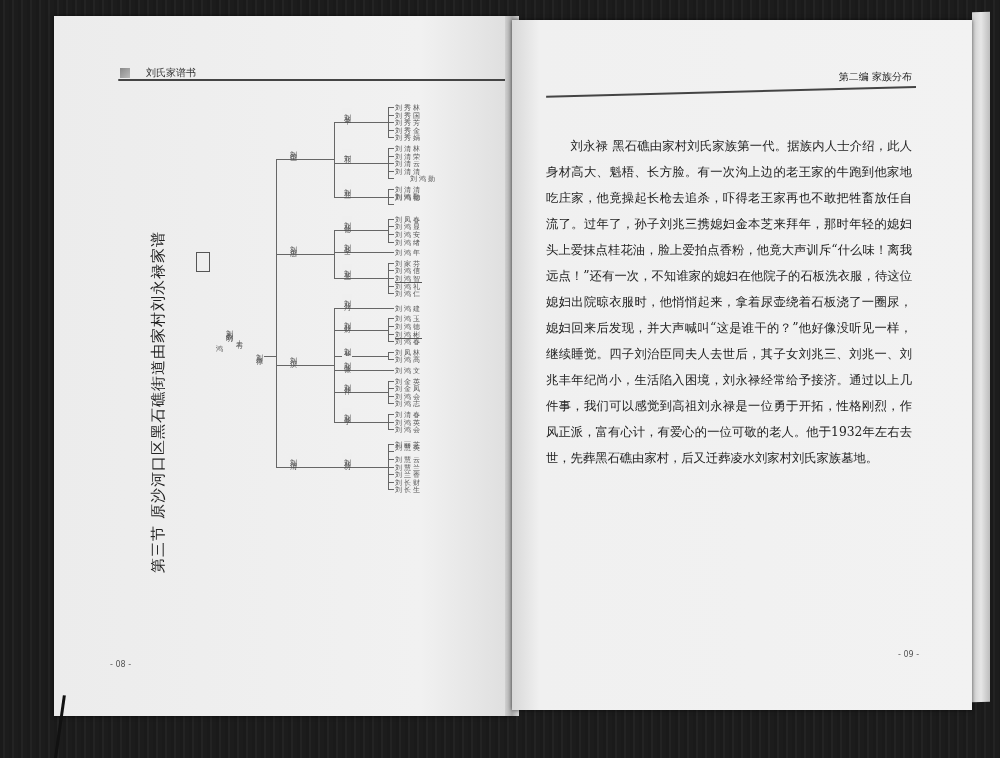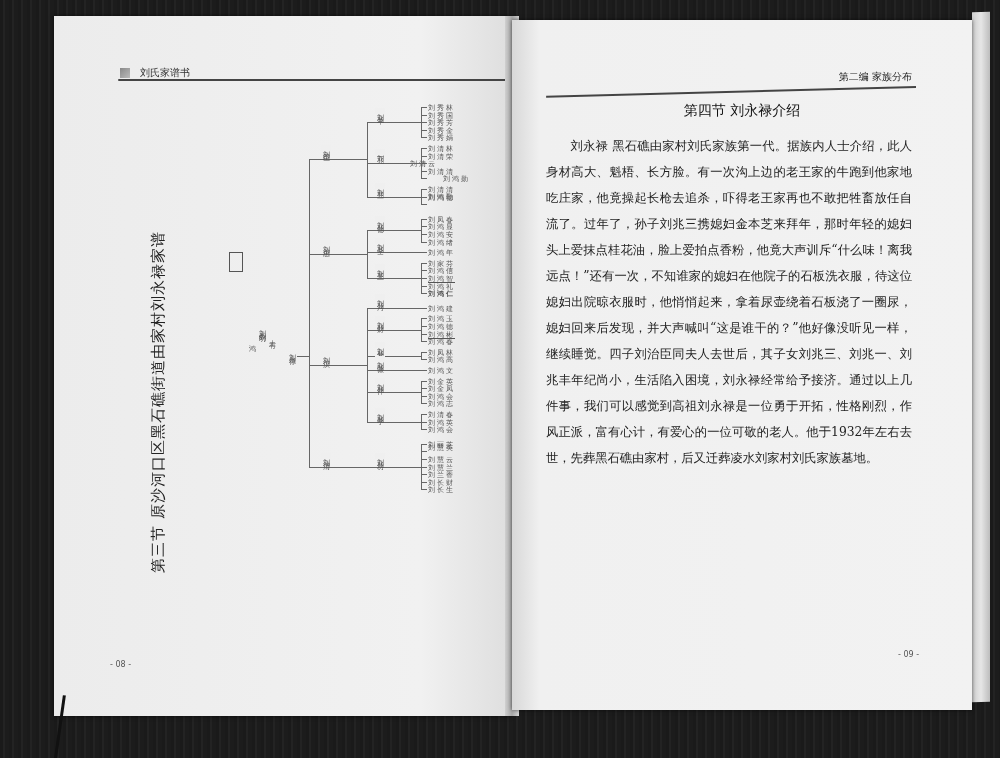--- a/index.html
+++ b/index.html
@@ -3,29 +3,29 @@
 <meta charset="utf-8">
 <style>
   html,body{margin:0;padding:0;}
   body{width:1000px;height:758px;background:#1f1f1f;position:relative;overflow:hidden;font-family:"DejaVu Serif",serif;}
   .bg{position:absolute;inset:0;background:repeating-linear-gradient(90deg,#1a1a1a 0 3px,#232323 3px 5px,#1c1c1c 5px 9px);}
   .page{position:absolute;background:#efefef;box-shadow:0 0 4px rgba(0,0,0,.6);}
   .left{left:54px;top:16px;width:458px;height:700px;background:linear-gradient(90deg,#ececec 0%,#f1f1f1 80%,#dedede 100%);}
   .right{left:512px;top:20px;width:460px;height:690px;background:linear-gradient(90deg,#d8d8d8 0%,#f0f0f0 6%,#f2f2f2 100%);}
   .edge{position:absolute;left:972px;top:12px;width:18px;height:690px;background:linear-gradient(90deg,#cfcfcf,#e6e6e6 50%,#bdbdbd);transform:skewY(-1deg);}
   .spine{position:absolute;left:505px;top:16px;width:14px;height:700px;background:linear-gradient(90deg,#d0d0d0,#a8a8a8 50%,#d6d6d6);}
-  .running-left{position:absolute;left:66px;top:50px;font-family:Liberation Serif, serif;font-size:10px;color:#333;display:flex;align-items:center;gap:10px;}
+  .running-left{position:absolute;left:66px;top:50px;font-family:Liberation Serif, serif;font-size:10px;color:#333;display:flex;align-items:center;gap:16px;}
   .sq{width:10px;height:10px;background:linear-gradient(135deg,#888,#bbb);display:inline-block;}
   .rule-left{position:absolute;left:64px;top:63px;width:395px;height:2px;background:#444;border-radius:1px;}
   .rule-left:after{content:"";position:absolute;right:-20px;top:-1px;width:22px;height:2px;background:#666;transform:rotate(6deg);}
   .running-right{position:absolute;right:60px;top:50px;font-family:"DejaVu Sans",sans-serif;font-size:10px;color:#222;}
   .rule-right{position:absolute;left:34px;top:66px;width:370px;height:2px;background:#444;transform:rotate(-1.5deg);transform-origin:right;}
   .pnum{position:absolute;font-size:8px;color:#555;font-family:"DejaVu Sans",sans-serif;}
   .rot-title{position:absolute;left:104px;top:386px;transform:translate(-50%,-50%) rotate(-90deg);white-space:nowrap;font-family:"DejaVu Sans",sans-serif;font-size:15px;color:#222;letter-spacing:1px;}
-  .tree{position:absolute;left:0;top:0;width:458px;height:700px;margin-left:33px;}
+  .tree{position:absolute;left:0;top:0;width:458px;height:700px;}
   .vname{position:absolute;writing-mode:vertical-rl;font-size:7px;color:#555;letter-spacing:2px;font-family:"DejaVu Sans",sans-serif;}
   .hname{position:absolute;font-size:7px;color:#555;letter-spacing:2px;font-family:"DejaVu Sans",sans-serif;white-space:nowrap;}
   .ln{position:absolute;background:#666;}
   .section-title{position:absolute;left:0;width:460px;top:82px;text-align:center;font-family:"DejaVu Sans",sans-serif;font-size:14px;color:#111;}
   .body-text{position:absolute;left:34px;top:113px;width:366px;font-size:12.3px;line-height:26px;color:#222;text-align:justify;}
   .body-text p{margin:0;text-indent:2em;}
   .pen{position:absolute;left:58px;top:695px;width:3px;height:70px;background:#111;transform:rotate(8deg);}
 </style>
 </head>
 <body>
@@ -58,21 +58,21 @@
       <div class="ln" style="left: 334px; top: 121.4px; width: 6px; height: 1px;"></div>
       <div class="hname" style="left: 341px; top: 117.4px;">刘秀娟</div>
       <div class="ln" style="left: 334px; top: 91px; width: 1px; height: 30.4px;"></div>
       <div class="ln" style="left: 280px; top: 106.2px; width: 54px; height: 1px;"></div>
       <div class="vname" style="left: 288px; top: 92.2px; background: rgb(239, 239, 239);">刘兆丰</div>
       <div class="ln" style="left: 334px; top: 132px; width: 6px; height: 1px;"></div>
       <div class="hname" style="left: 341px; top: 128px;">刘清林</div>
       <div class="ln" style="left: 334px; top: 139.6px; width: 6px; height: 1px;"></div>
       <div class="hname" style="left: 341px; top: 135.6px;">刘清荣</div>
       <div class="ln" style="left: 334px; top: 147.2px; width: 6px; height: 1px;"></div>
-      <div class="hname" style="left: 323px; top: 143.2px;">刘清云</div>
+      <div class="hname" style="left: 341px; top: 143.2px;">刘清云</div>
       <div class="ln" style="left: 334px; top: 154.8px; width: 6px; height: 1px;"></div>
       <div class="hname" style="left: 341px; top: 150.8px;">刘清清</div>
       <div class="ln" style="left: 334px; top: 162.4px; width: 6px; height: 1px;"></div>
       <div class="hname" style="left: 356px; top: 158.4px;">刘鸿勋</div>
       <div class="ln" style="left: 334px; top: 132px; width: 1px; height: 30.4px;"></div>
       <div class="ln" style="left: 280px; top: 147.2px; width: 54px; height: 1px;"></div>
       <div class="vname" style="left: 288px; top: 133.2px; background: rgb(239, 239, 239);">刘兆一</div>
       <div class="ln" style="left: 334px; top: 173px; width: 6px; height: 1px;"></div>
       <div class="hname" style="left: 341px; top: 169px;">刘清清</div>
       <div class="ln" style="left: 334px; top: 180.6px; width: 6px; height: 1px;"></div>
@@ -103,21 +103,21 @@
       <div class="vname" style="left: 288px; top: 222.2px; background: rgb(239, 239, 239);">刘兆全</div>
       <div class="ln" style="left: 334px; top: 246.8px; width: 6px; height: 1px;"></div>
       <div class="hname" style="left: 341px; top: 242.8px;">刘家芬</div>
       <div class="ln" style="left: 334px; top: 254.4px; width: 6px; height: 1px;"></div>
       <div class="hname" style="left: 341px; top: 250.4px;">刘鸿信</div>
       <div class="ln" style="left: 334px; top: 262px; width: 6px; height: 1px;"></div>
       <div class="hname" style="left: 341px; top: 258px; text-decoration: underline;">刘鸿智</div>
       <div class="ln" style="left: 334px; top: 269.6px; width: 6px; height: 1px;"></div>
       <div class="hname" style="left: 341px; top: 265.6px;">刘鸿礼</div>
       <div class="ln" style="left: 334px; top: 277.2px; width: 6px; height: 1px;"></div>
-      <div class="hname" style="left: 341px; top: 273.2px; font-weight: bold;">刘鸿仁</div>
+      <div class="hname" style="left: 341px; top: 273.2px;">刘鸿仁</div>
       <div class="ln" style="left: 334px; top: 246.8px; width: 1px; height: 30.4px;"></div>
       <div class="ln" style="left: 280px; top: 262px; width: 54px; height: 1px;"></div>
       <div class="vname" style="left: 288px; top: 248px; background: rgb(239, 239, 239);">刘兆王</div>
       <div class="ln" style="left: 280px; top: 214.2px; width: 1px; height: 47.8px;"></div>
       <div class="ln" style="left: 222px; top: 238.1px; width: 58px; height: 1px;"></div>
       <div class="vname" style="left: 234px; top: 224.1px; background: rgb(239, 239, 239);">刘治忠</div>
       <div class="ln" style="left: 334px; top: 291.8px; width: 6px; height: 1px;"></div>
       <div class="hname" style="left: 341px; top: 287.8px;">刘鸿建</div>
       <div class="ln" style="left: 334px; top: 291.8px; width: 1px; height: 1px;"></div>
       <div class="ln" style="left: 280px; top: 291.8px; width: 54px; height: 1px;"></div>
@@ -191,20 +191,19 @@
       <div class="ln" style="left: 222px; top: 143.4px; width: 1px; height: 307.2px;"></div>
     </div>
   <div class="pnum" style="left:56px;top:644px;">- 08 -</div>
 </div>
 
 <div class="spine"></div>
 
 <div class="page right">
   <div class="running-right">第二编  家族分布</div>
   <div class="rule-right"></div>
-  <div class="section-title">第四节    刘永禄介绍</div>
   <div class="body-text">
     <p>刘永禄 黑石礁由家村刘氏家族第一代。据族内人士介绍，此人身材高大、魁梧、长方脸。有一次沟上边的老王家的牛跑到他家地吃庄家，他竟操起长枪去追杀，吓得老王家再也不敢把牲畜放任自流了。过年了，孙子刘兆三携媳妇金本芝来拜年，那时年轻的媳妇头上爱抹点桂花油，脸上爱拍点香粉，他竟大声训斥“什么味！离我远点！”还有一次，不知谁家的媳妇在他院子的石板洗衣服，待这位媳妇出院晾衣服时，他悄悄起来，拿着尿壶绕着石板浇了一圈尿，媳妇回来后发现，并大声喊叫“这是谁干的？”他好像没听见一样，继续睡觉。四子刘治臣同夫人去世后，其子女刘兆三、刘兆一、刘兆丰年纪尚小，生活陷入困境，刘永禄经常给予接济。通过以上几件事，我们可以感觉到高祖刘永禄是一位勇于开拓，性格刚烈，作风正派，富有心计，有爱心的一位可敬的老人。他于1932年左右去世，先葬黑石礁由家村，后又迁葬凌水刘家村刘氏家族墓地。</p>
   </div>
   <div class="pnum" style="left:386px;top:630px;">- 09 -</div>
 </div>
 
 <div class="pen"></div>
 
 </body></html>

